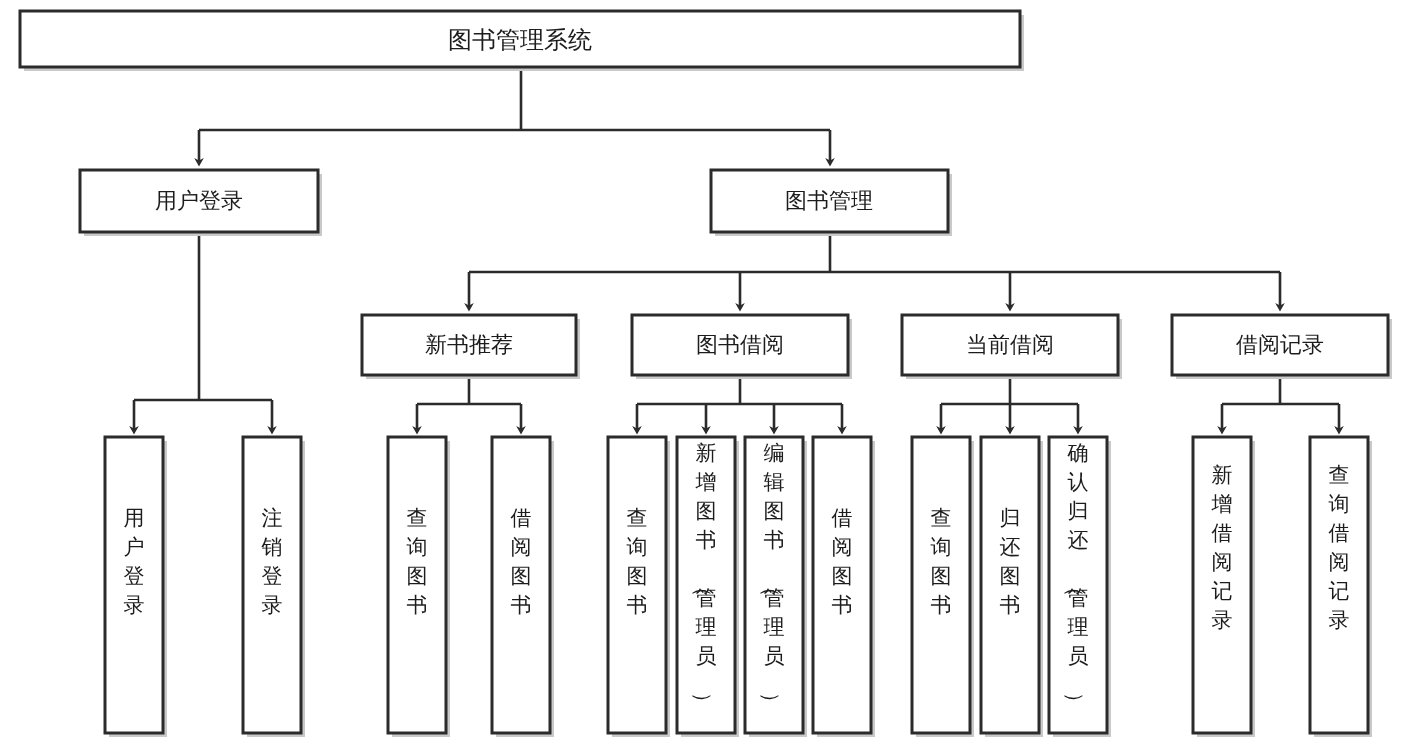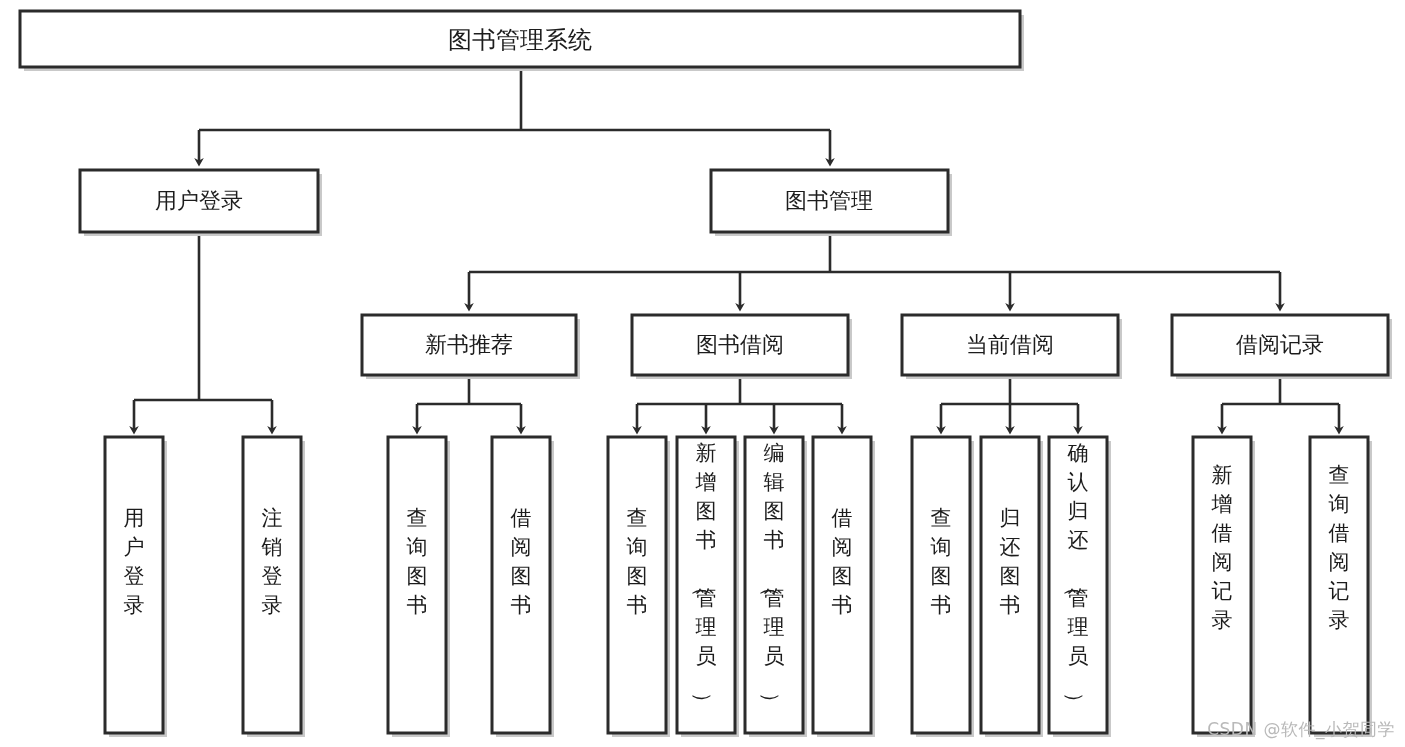--- a/index.html
+++ b/index.html
@@ -200,15 +200,14 @@
       <text class="leaf-label" x="1222" y="482"><tspan x="1222" y="482">新</tspan><tspan x="1222" y="511">增</tspan><tspan x="1222" y="540">借</tspan><tspan x="1222" y="569">阅</tspan><tspan x="1222" y="598">记</tspan><tspan x="1222" y="627">录</tspan></text>
     </g>
     <g>
       <rect class="node-shadow" x="1314" y="441" width="58" height="296"></rect>
       <rect class="node-box" x="1310" y="437" width="58" height="296"></rect>
       <text class="leaf-label" x="1339" y="482"><tspan x="1339" y="482">查</tspan><tspan x="1339" y="511">询</tspan><tspan x="1339" y="540">借</tspan><tspan x="1339" y="569">阅</tspan><tspan x="1339" y="598">记</tspan><tspan x="1339" y="627">录</tspan></text>
     </g>
 
   </svg>
 
-  <div class="watermark">CSDN @软件_小贺同学</div>
 
 </div>
 
 </body></html>

